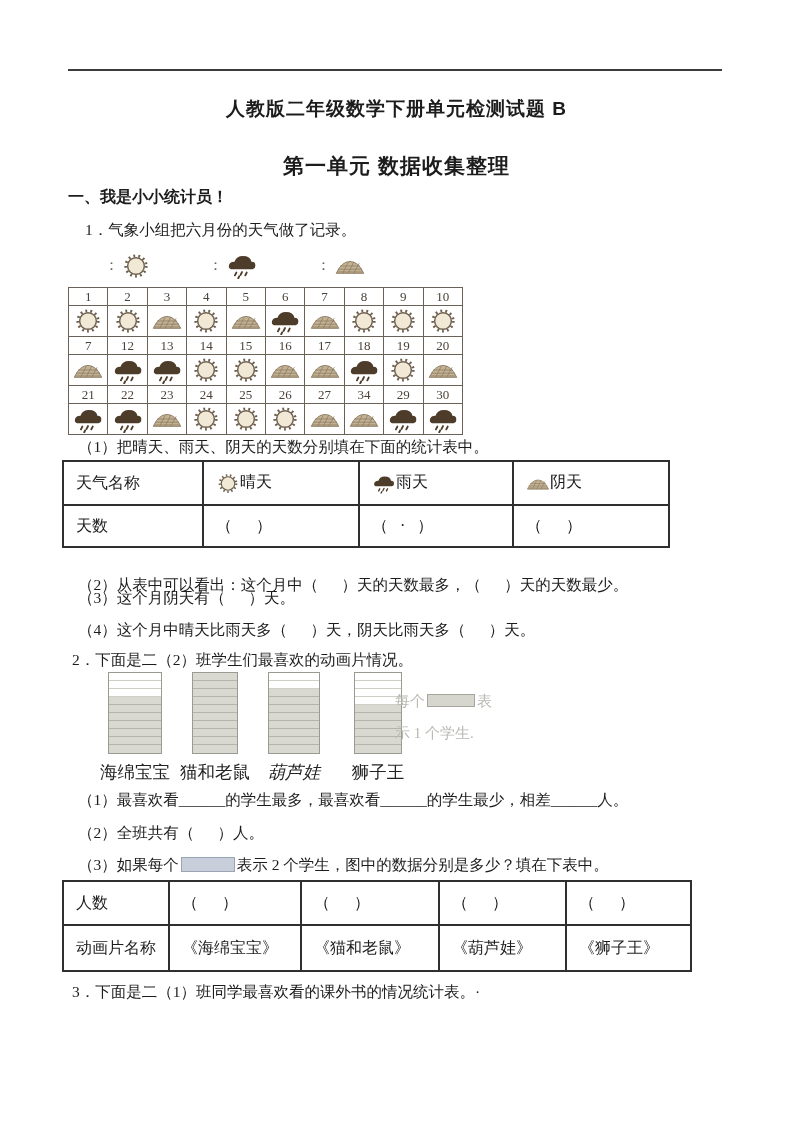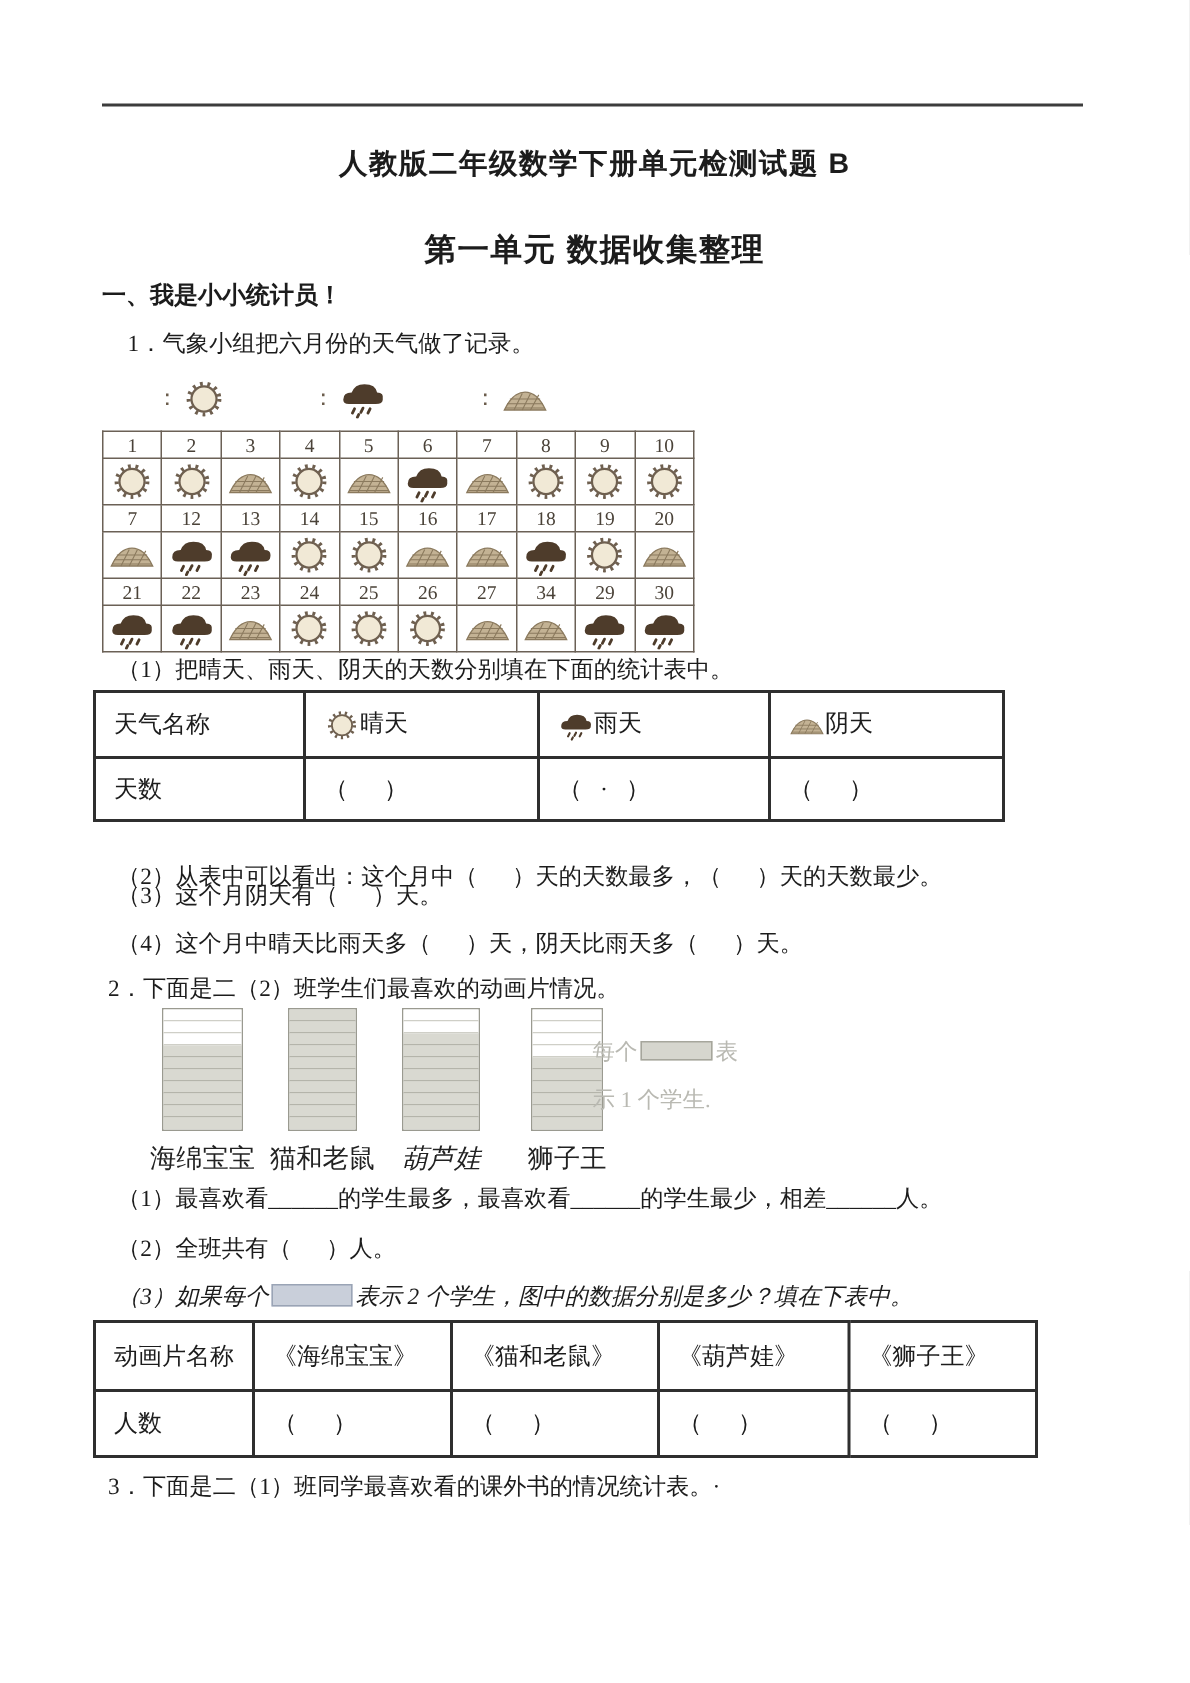--- a/index.html
+++ b/index.html
@@ -425,43 +425,43 @@
         <div class="pcell filled"></div>
       </div>
       <div class="plabel" style="left: 270px;">狮子王</div>
     </div>
 
   <div class="plegend" style="top:692px;left:395px;"><span>每个</span><span class="legend-box"></span><span>表</span></div>
   <div class="plegend" style="top:724px;left:395px;">示 1 个学生.</div>
 
   <div class="para" style="top:790px;left:78px;">（1）最喜欢看______的学生最多，最喜欢看______的学生最少，相差______人。</div>
   <div class="para" style="top:823px;left:78px;">（2）全班共有（      ）人。</div>
-  <div class="para" style="top:855px;left:78px;font-style:italic;"><span>（3）如果每个</span><span class="inline-box"></span><span>表示 2 个学生，图中的数据分别是多少？填在下表中。</span></div>
+  <div class="para" style="top:855px;left:78px;"><span>（3）如果每个</span><span class="inline-box"></span><span>表示 2 个学生，图中的数据分别是多少？填在下表中。</span></div>
 
   <table class="stats" style="top:880px;left:62px;width:628px;">
     <colgroup>
         <col style="width:106px">
         <col style="width:132px">
         <col style="width:138px">
         <col style="width:127px">
         <col style="width:125px">
       </colgroup>
     <tbody>
+      <tr style="height:44px;">
+        <td>人数</td>
+        <td>（      ）</td>
+        <td>（      ）</td>
+        <td>（      ）</td>
+        <td>（      ）</td>
+      </tr>
       <tr style="height:46px;">
         <td>动画片名称</td>
         <td>《海绵宝宝》</td>
         <td>《猫和老鼠》</td>
         <td>《葫芦娃》</td>
         <td>《狮子王》</td>
       </tr>
-      <tr style="height:44px;">
-        <td>人数</td>
-        <td>（      ）</td>
-        <td>（      ）</td>
-        <td>（      ）</td>
-        <td>（      ）</td>
-      </tr>
     </tbody>
   </table>
 
   <div class="para" style="top:982px;left:72px;">3．下面是二（1）班同学最喜欢看的课外书的情况统计表。·</div>
 
 </div>
 
 </body></html>

